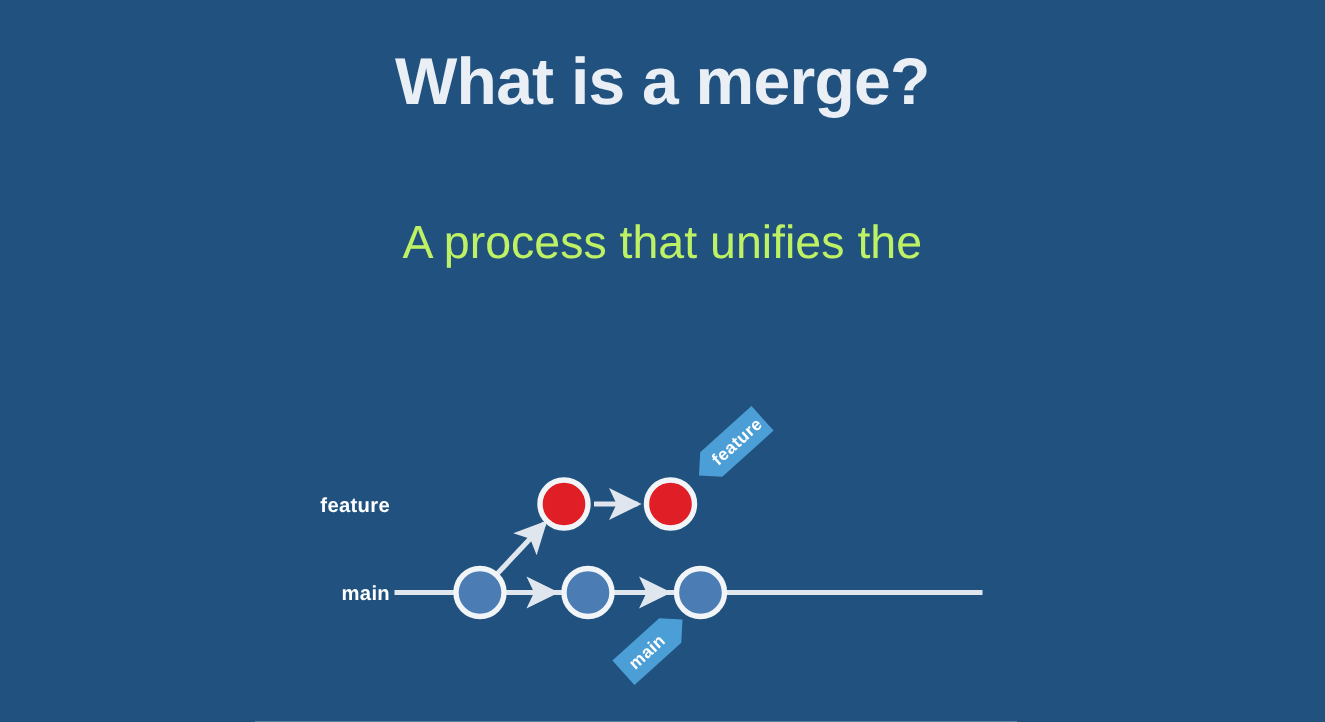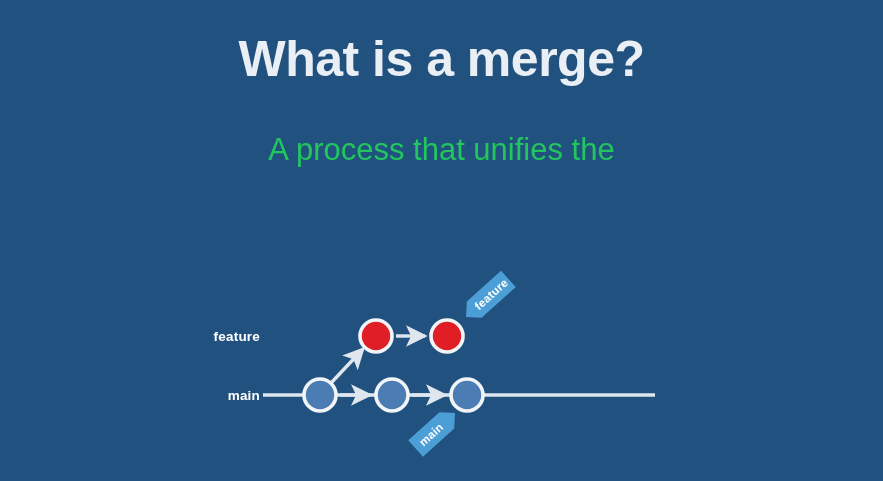--- a/index.html
+++ b/index.html
@@ -19,35 +19,35 @@
     background: #21527f;
     overflow: hidden;
   }
   #title {
     position: absolute;
     left: 0;
     top: 30px;
     width: 883px;
     text-align: center;
     font-family: "Liberation Sans", sans-serif;
-    font-size: 50px;
+    font-size: 44px;
     font-weight: bold;
     color: #eaeff5;
     letter-spacing: -0.5px;
   }
   #subtitle {
     position: absolute;
     left: 0;
-    top: 128px;
+    top: 140px;
     width: 883px;
     text-align: center;
     font-family: "Liberation Sans", sans-serif;
     font-size: 31px;
     font-weight: normal;
-    color: #22c55e;
+    color: #bef264;
     line-height: 1.42;
   }
   #subtitle .line {
     display: block;
   }
   #diagram {
     position: absolute;
     left: 0;
     top: 0;
     width: 883px;

